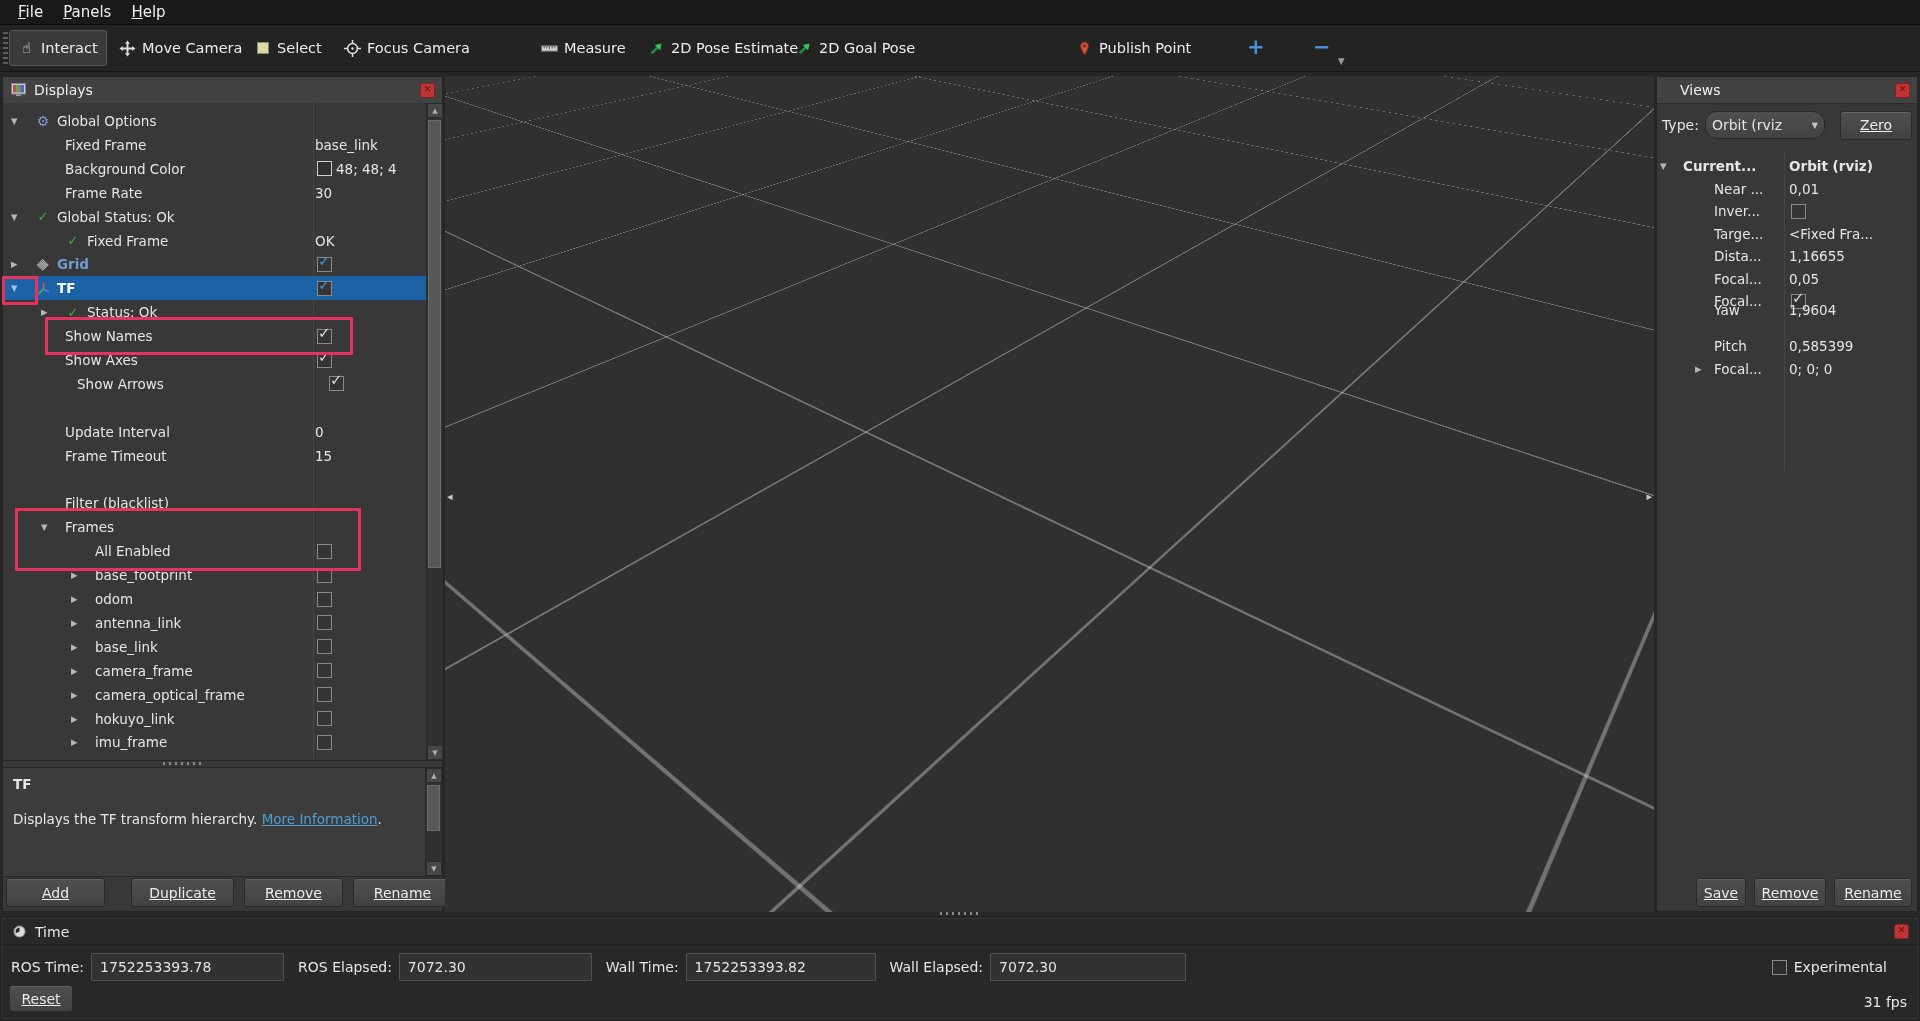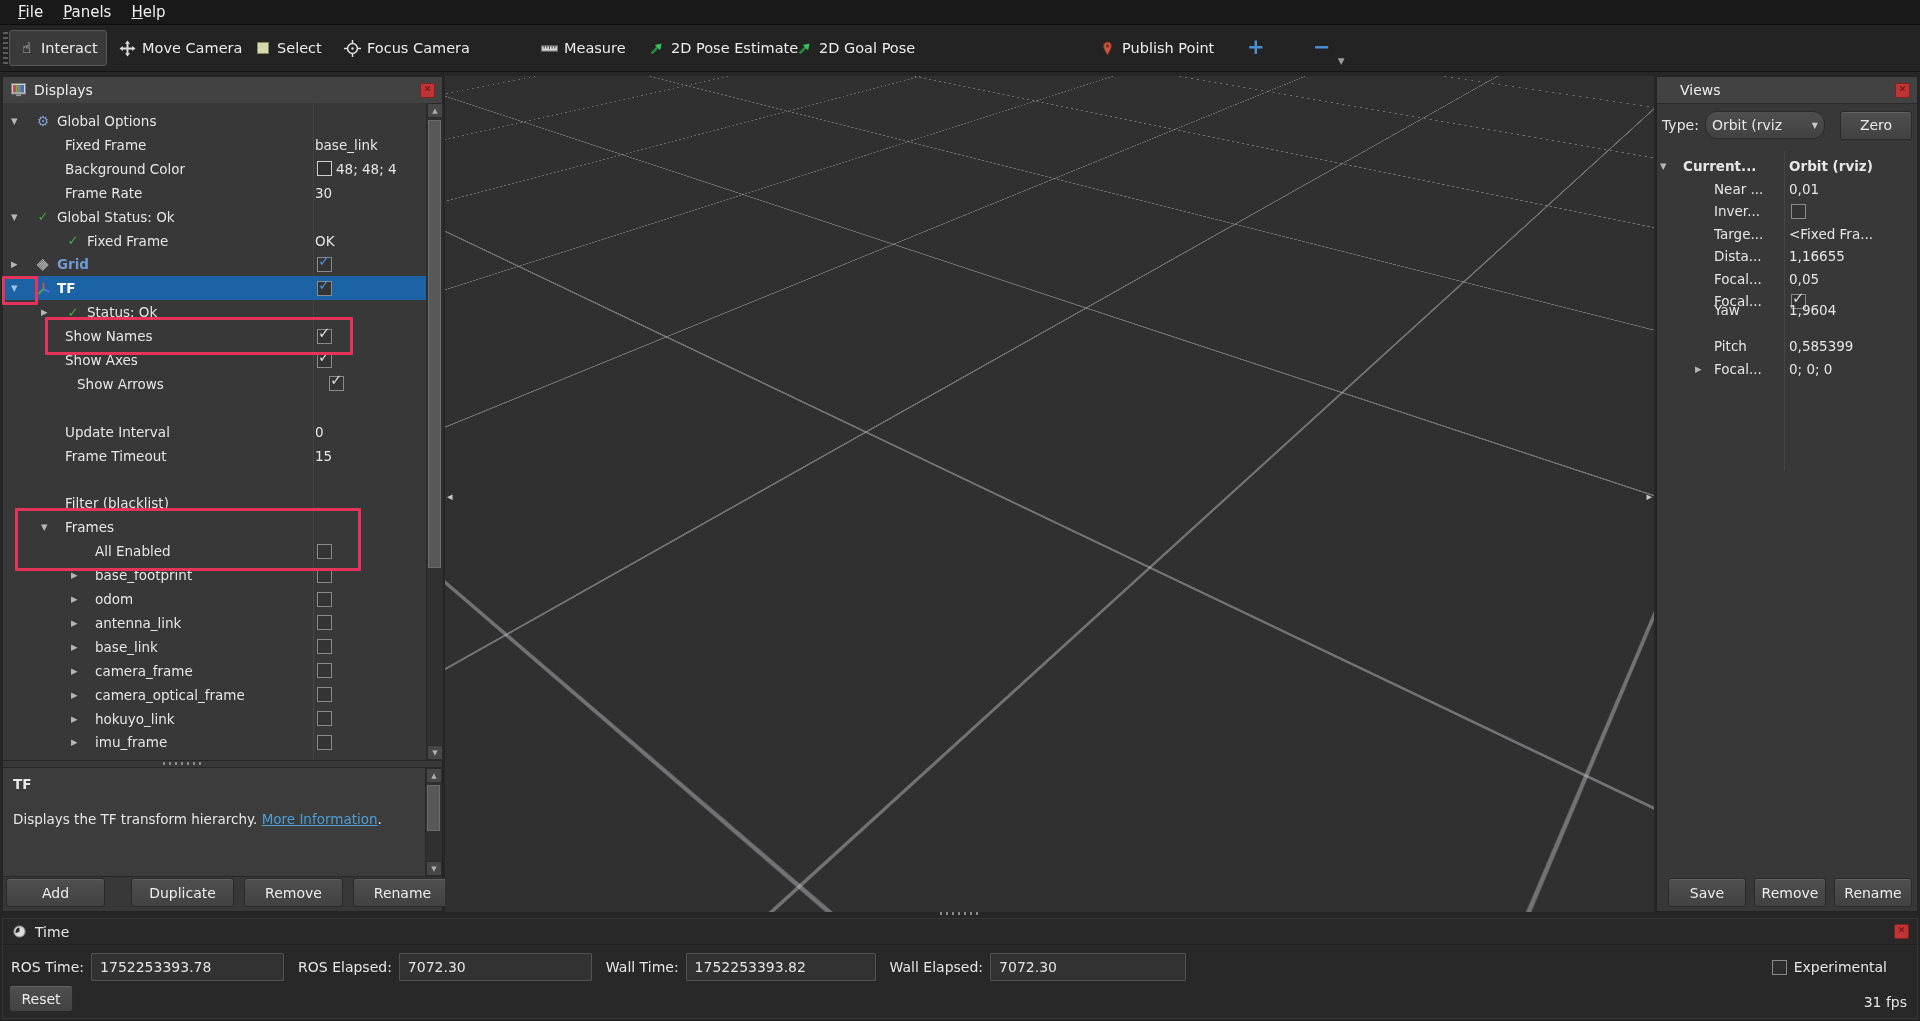--- a/index.html
+++ b/index.html
@@ -58,21 +58,21 @@
   
   .ddots{position:absolute;left:160px;width:42px;height:3px;
          background-image:repeating-linear-gradient(90deg,#8a8a8a 0 2px,transparent 2px 6px);}
   .desc{position:absolute;left:0;top:690px;width:439px;height:110px;background:#3c3c3c;border-top:1px solid #272727;
         border-bottom:1px solid #272727;padding:8px 10px;box-sizing:border-box;font-size:13.5px;}
   .desc-title{font-weight:bold;}
   .desc-body{margin-top:18px;width:400px;line-height:1.45;}
   .desc a{color:var(--link);text-decoration:underline;}
   .btnrow{position:absolute;bottom:4px;display:flex;gap:10px;}
   .btn{height:29px;background:linear-gradient(#4f4f4f,#424242);border:1px solid #2a2a2a;border-radius:3px;
-       box-shadow:inset 0 1px 0 #616161;color:#ececec;font-size:14px;display:flex;align-items:center;justify-content:center;box-sizing:border-box;}
+       box-shadow:inset 0 1px 0 #616161;color:#ececec;font-size:14px;display:flex;align-items:center;justify-content:center;box-sizing:border-box;text-decoration:underline;}
   
   #viewport{position:absolute;left:445px;top:76px;width:1209px;height:836px;background:var(--vpbg);overflow:hidden;
             perspective:1050px;perspective-origin:58% 30%;}
   .gridplane{position:absolute;left:50%;top:60%;width:7600px;height:7600px;margin-left:-3800px;margin-top:-3800px;
              transform:rotateX(63deg) rotateZ(36deg);
              background-image:repeating-linear-gradient(0deg,rgba(205,205,210,.42) 0 3px,transparent 3px 430px),
                               repeating-linear-gradient(90deg,rgba(205,205,210,.42) 0 3px,transparent 3px 430px);}
   .vp-handle{position:absolute;top:412px;color:#c9c9c9;font-size:11px;line-height:18px;}
   
   #views{left:1656px;top:76px;width:262px;height:836px;}
@@ -179,21 +179,21 @@
         <span class="ticon">
           <svg width="17" height="17" viewBox="0 0 16 16">
             <g transform="rotate(-45 8 8)">
               <line x1="1.5" y1="8" x2="10" y2="8" stroke="#1f8e3c" stroke-width="2.4"></line>
               <path d="M9.2 4.4 L14.8 8 L9.2 11.6 Z" fill="#37c45e"></path>
             </g>
           </svg>
         </span>
         <span>2D Goal Pose</span>
       </div>
-      <div class="tool" style="left: 1090px; text-align: center;">
+      <div class="tool" style="left: 1067px; text-align: center;">
         <span class="ticon">
           <svg width="15" height="17" viewBox="0 0 16 16">
             <path d="M8 1 C5.4 1 3.8 2.9 3.8 5.3 C3.8 8.4 8 15 8 15 C8 15 12.2 8.4 12.2 5.3 C12.2 2.9 10.6 1 8 1 Z" fill="#c5573c" stroke="#7c2c1b"></path>
             <circle cx="8" cy="5.2" r="1.7" fill="#7c2c1b"></circle>
           </svg>
         </span>
         <span>Publish Point</span>
       </div>
       <div class="tool-pm" style="left: 1237px;">+</div>
       <div class="tool-pm" style="left: 1303px;">
@@ -511,21 +511,21 @@
         </div>
         <div class="vrow" style="top: 206.5px;">
           <span class="exp" style="left: 38px;">▶</span>
           <span class="rlabel" style="left: 57px;">Focal...</span>
           <div class="vcell">
             <span class="vtext">0; 0; 0</span>
           </div>
         </div>
       </div>
     <div class="btnrow" id="vbuttons" style="right:5px;gap:8px;">
-        <span class="btn" style="width: 78px;">Save</span>
+        <span class="btn" style="width: 50px;">Save</span>
         <span class="btn" style="width: 72px;">Remove</span>
         <span class="btn" style="width: 78px;">Rename</span>
       </div>
   </div>
 
   <div class="hdots" style="left:940px;top:912px;"></div>
 
   <div class="panel" id="timepanel">
     <div class="thead">
       <span class="ticon">

